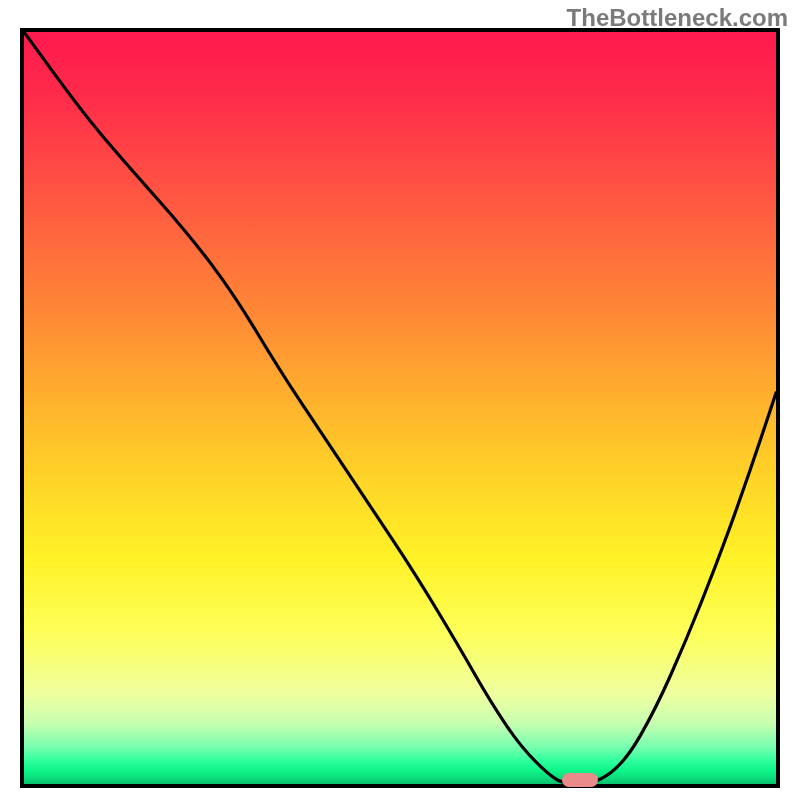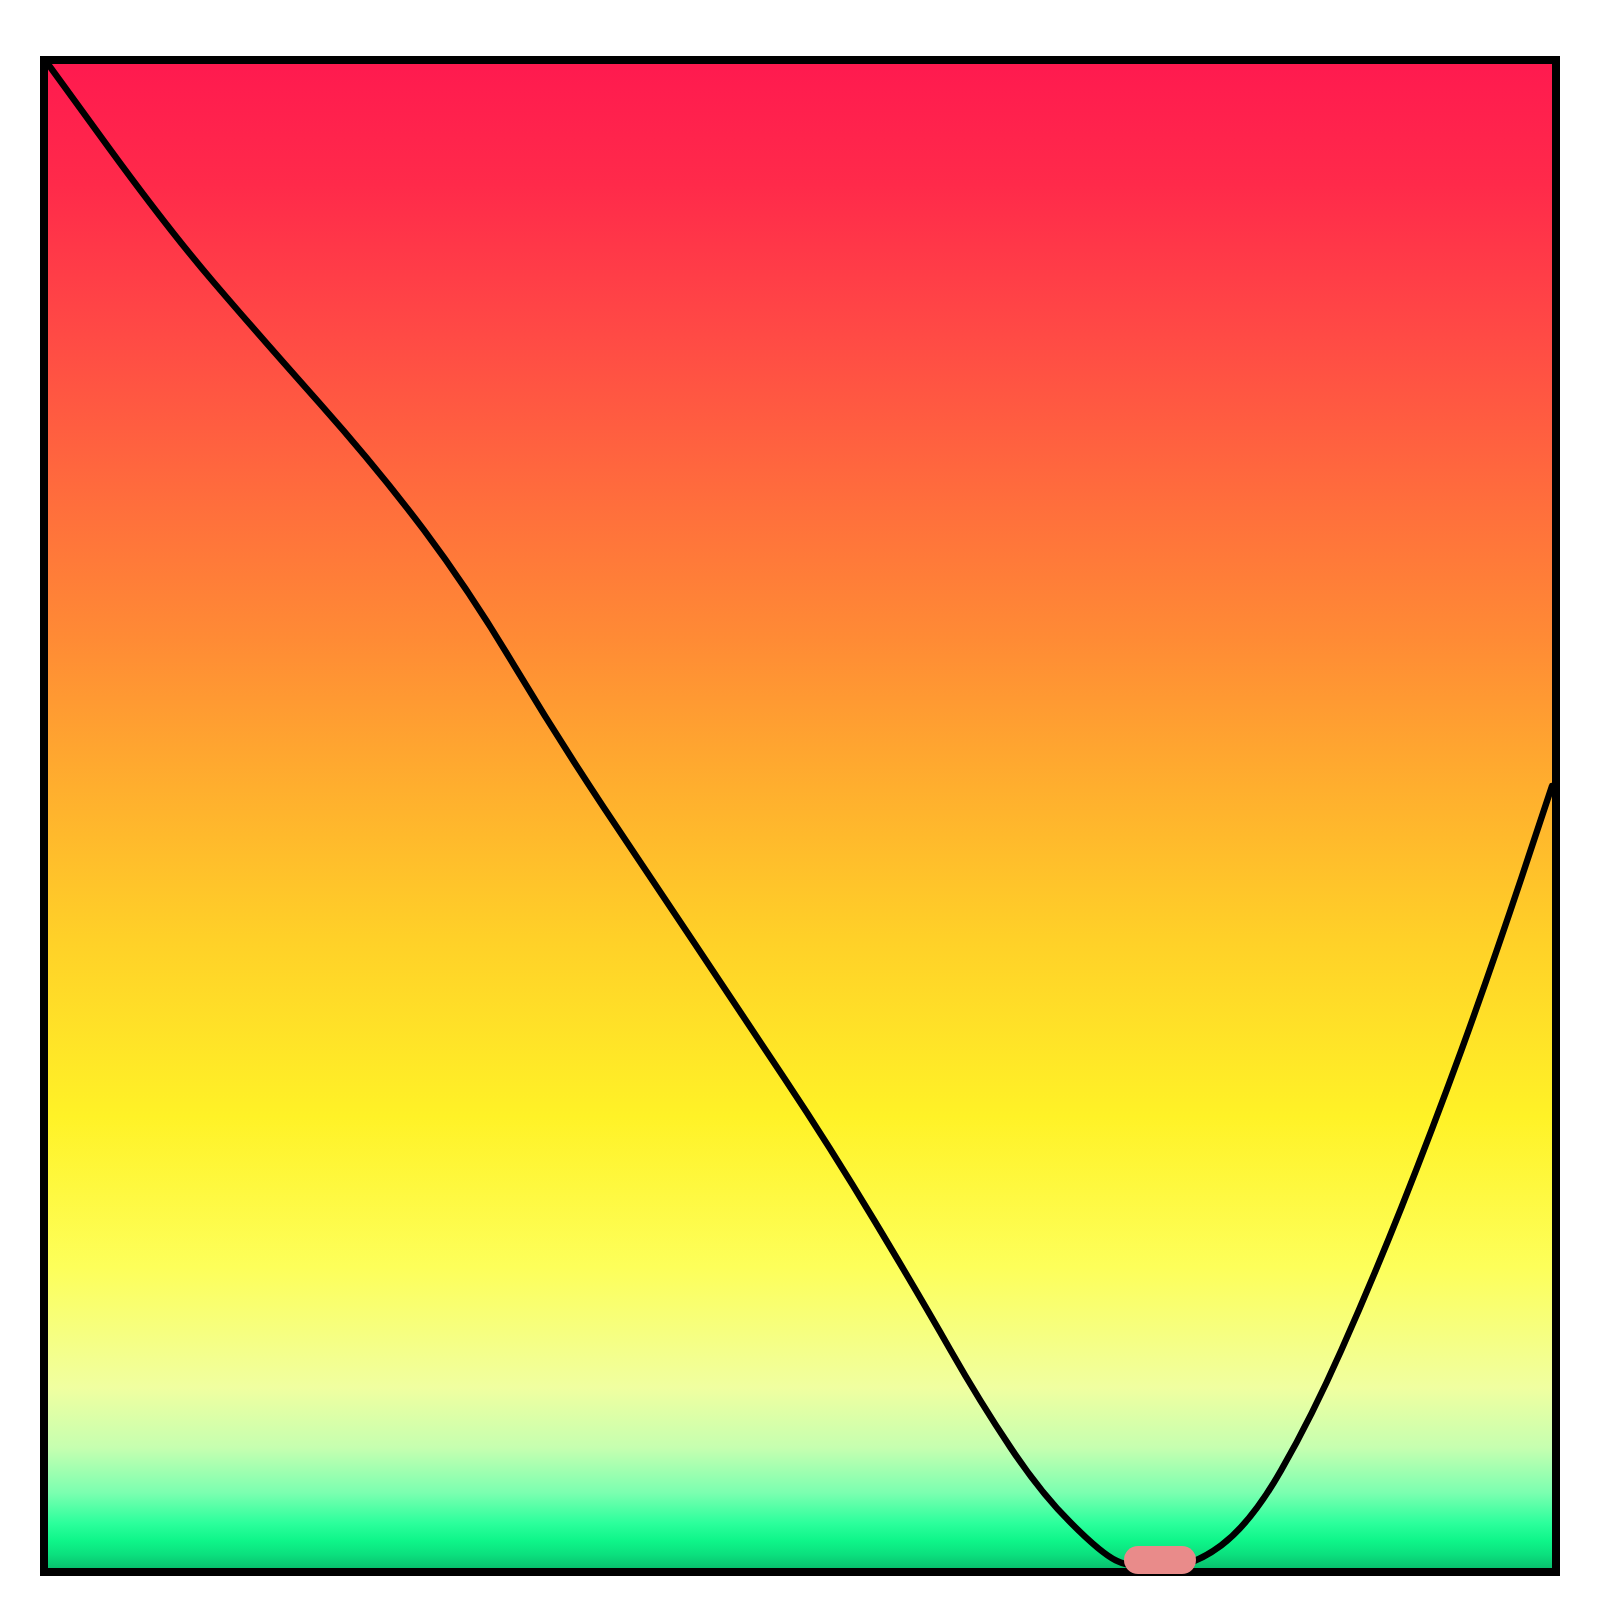--- a/index.html
+++ b/index.html
@@ -58,20 +58,21 @@
     height: 14px;
     border-radius: 7px;
     background: #e98b8a;
     transform: translate(-50%, -50%);
   }
 </style>
 </head>
 <body>
 
 <div class="container">
+  <div class="watermark">TheBottleneck.com</div>
 
   <div class="plot-area">
     <svg class="curve-svg" viewBox="0 0 752 752" preserveAspectRatio="none">
       <path id="curve-path" fill="none" stroke="#000" stroke-width="3.2" stroke-linecap="round" stroke-linejoin="round" d="M 0.0 0.0 Q 0.0 0.0 30.1 41.4 Q 60.2 82.7 82.7 109.0 Q 105.3 135.4 135.4 169.2 Q 165.4 203.0 188.0 233.1 Q 210.6 263.2 233.1 300.8 Q 255.7 338.4 278.2 372.2 Q 300.8 406.1 323.4 439.9 Q 345.9 473.8 368.5 507.6 Q 391.0 541.4 413.6 579.0 Q 436.2 616.6 451.2 643.0 Q 466.2 669.3 481.3 691.8 Q 496.3 714.4 511.4 729.4 Q 526.4 744.5 533.9 748.2 Q 541.4 752.0 556.5 752.0 Q 571.5 752.0 586.6 740.7 Q 601.6 729.4 616.6 703.1 Q 631.7 676.8 646.7 643.0 Q 661.8 609.1 676.8 571.5 Q 691.8 533.9 706.9 492.6 Q 721.9 451.2 737.0 406.1 T 752.0 361.0"></path>
     </svg>
     <div id="marker" class="marker" style="left: 556.48px; top: 748.24px; background: rgb(233, 139, 138);"></div>
   </div>
 </div>
 
 </body></html>

